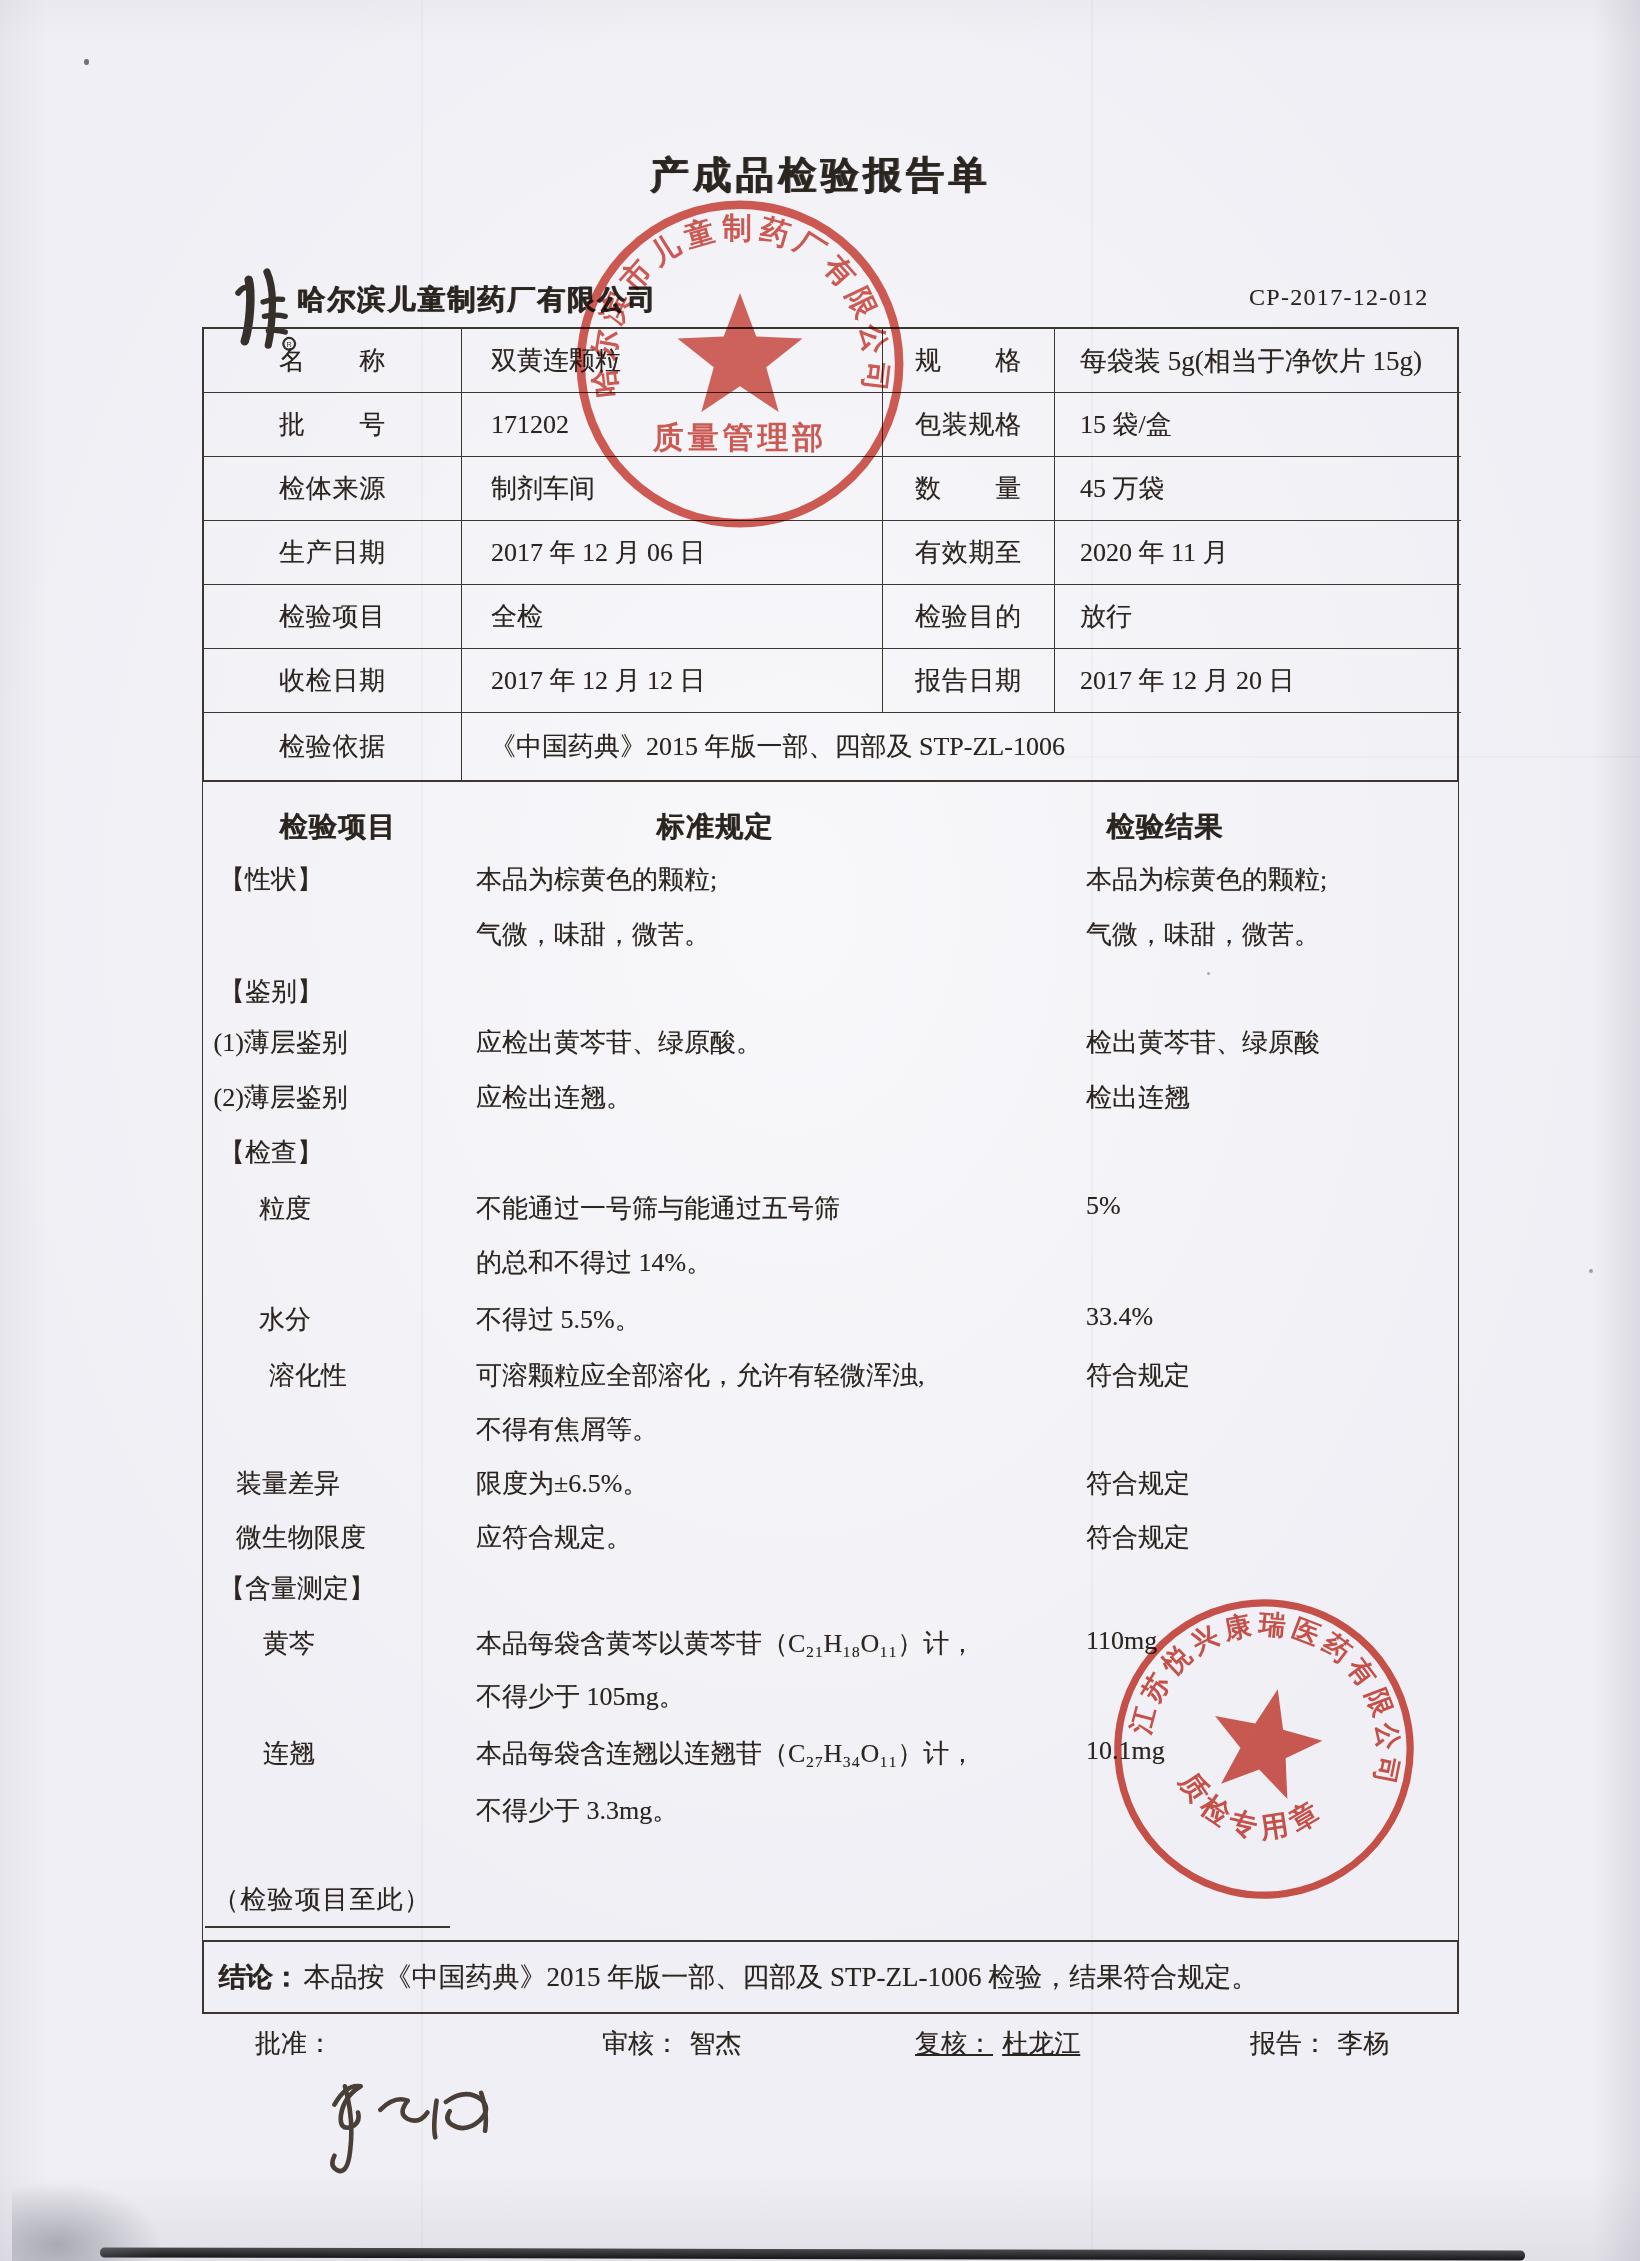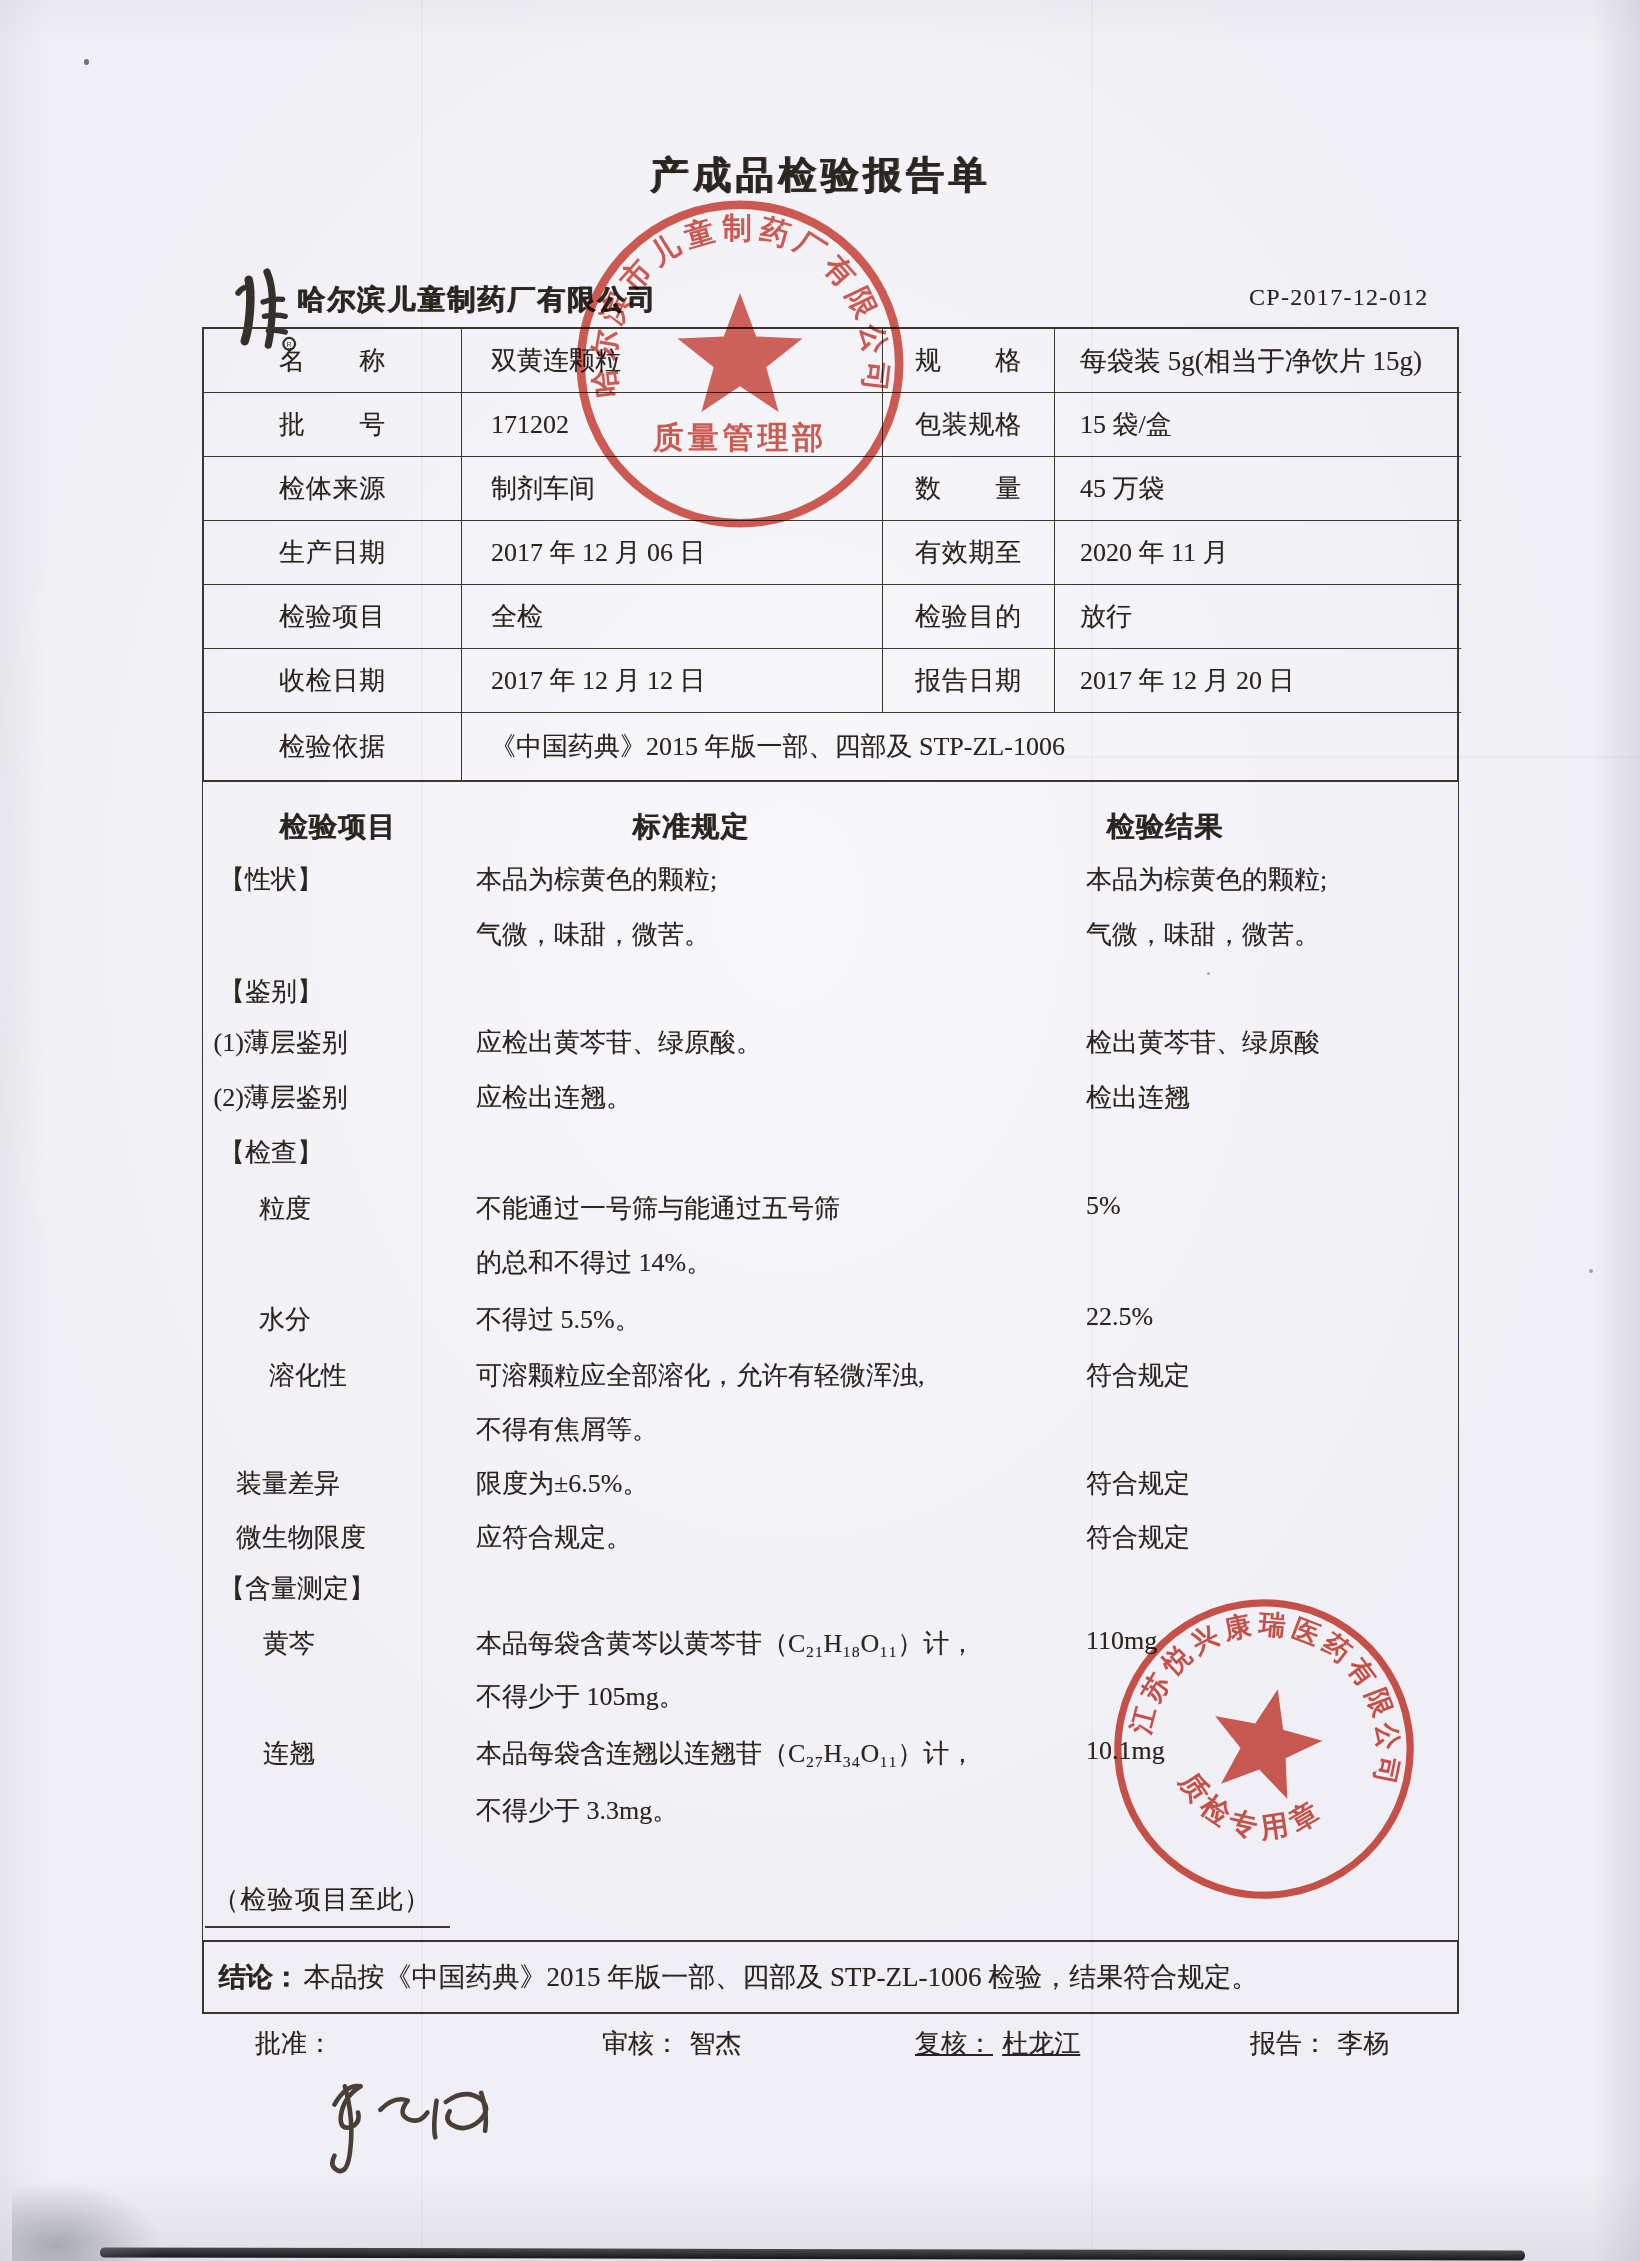--- a/index.html
+++ b/index.html
@@ -137,21 +137,21 @@
     <div class="cell v1">2017 年 12 月 12 日</div>
     <div class="cell lab">报告日期</div>
     <div class="cell v2">2017 年 12 月 20 日</div>
 
     <div class="cell lab basis">检验依据</div>
     <div class="cell basis basis-val">《中国药典》2015 年版一部、四部及 STP-ZL-1006</div>
   </div>
 
   <div id="results-box">
     <div class="rhead" style="left:135px;">检验项目</div>
-    <div class="rhead" style="left:488px;">标准规定</div>
+    <div class="rhead" style="left:512px;">标准规定</div>
     <div class="rhead" style="left:962px;">检验结果</div>
 
     <div class="rline" style="top:80px;">
         <span style="left:16px;">【性状】</span>
         <span class="c-std">本品为棕黄色的颗粒;</span>
         <span class="c-res">本品为棕黄色的颗粒;</span>
       </div>
     <div class="rline" style="top:135px;">
         <span style="left:16px;"></span>
         <span class="c-std">气微，味甜，微苦。</span>
@@ -183,21 +183,21 @@
         <span class="c-res">5%</span>
       </div>
     <div class="rline" style="top:463px;">
         <span style="left:56px;"></span>
         <span class="c-std">的总和不得过 14%。</span>
         <span class="c-res"></span>
       </div>
     <div class="rline" style="top:520px;">
         <span style="left:56px;">水分</span>
         <span class="c-std">不得过 5.5%。</span>
-        <span class="c-res">22.5%</span>
+        <span class="c-res">33.4%</span>
       </div>
     <div class="rline" style="top:576px;">
         <span style="left:30px;margin-left:36px;">溶化性</span>
         <span class="c-std">可溶颗粒应全部溶化，允许有轻微浑浊,</span>
         <span class="c-res">符合规定</span>
       </div>
     <div class="rline" style="top:630px;">
         <span style="left:30px;"></span>
         <span class="c-std">不得有焦屑等。</span>
         <span class="c-res"></span>

